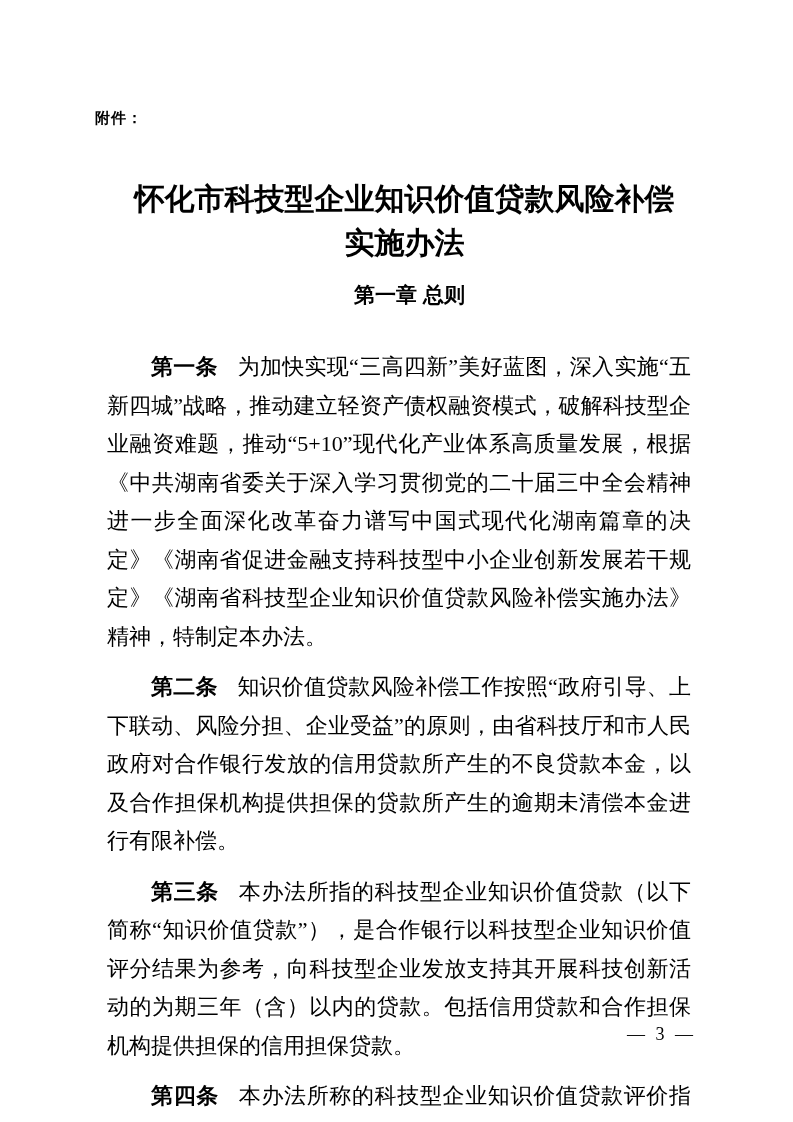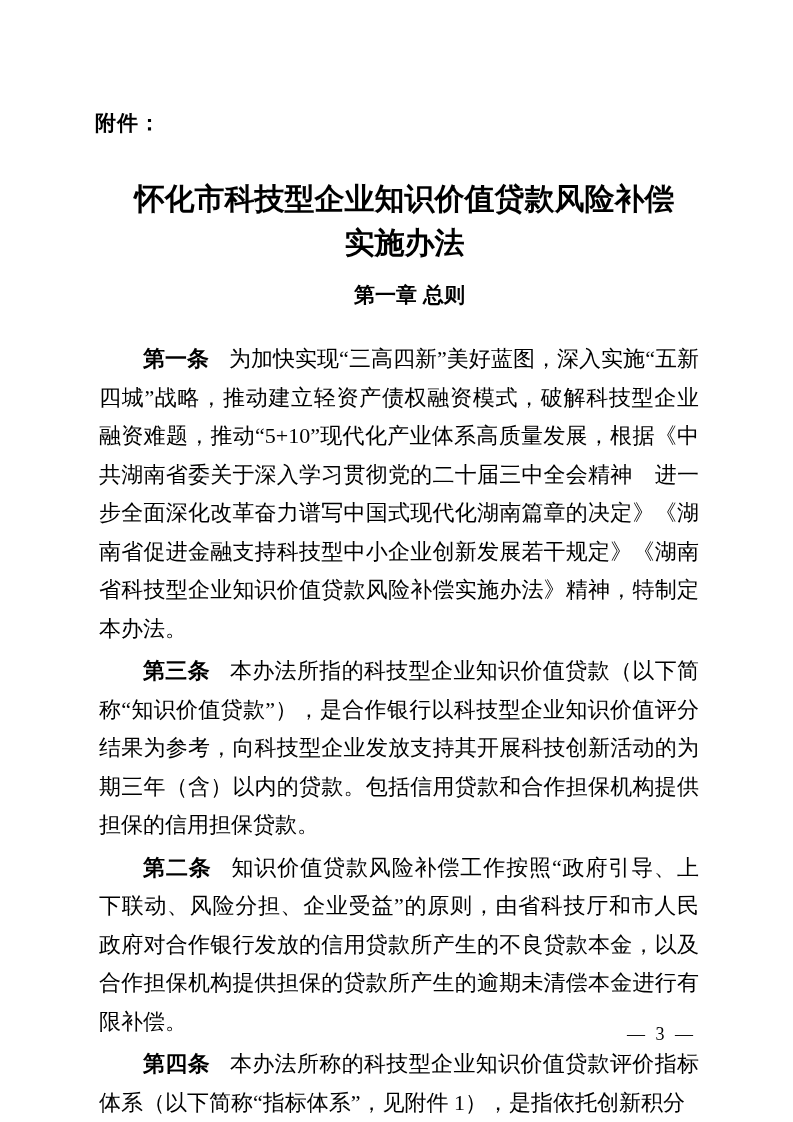--- a/index.html
+++ b/index.html
@@ -12,21 +12,21 @@
     background: #ffffff;
     color: #000000;
     overflow: hidden;
   }
   .attachment {
     position: absolute;
     left: 95px;
     top: 109px;
     font-family: "Liberation Sans", "DejaVu Sans", sans-serif;
     font-weight: bold;
-    font-size: 21px;
+    font-size: 15px;
     letter-spacing: 1px;
   }
   .doc-title {
     position: absolute;
     top: 177px;
     left: 16px;
     right: 0;
     margin: 0 auto;
     width: 564px;
     text-align: center;
@@ -50,21 +50,21 @@
     top: 336px;
     left: 95px;
     width: 608px;
     font-family: "Liberation Serif", "DejaVu Serif", serif;
     font-size: 22px;
     line-height: 38.5px;
     text-align: justify;
     text-justify: inter-ideograph;
   }
   .article {
-    margin: 4px;
+    margin: 12px;
     text-indent: 2em;
   }
   .art-num {
     font-family: "Liberation Sans", "DejaVu Sans", sans-serif;
     font-weight: bold;
     margin-right: 0.9em;
   }
   .page-number {
     position: absolute;
     top: 1024px;
@@ -82,23 +82,23 @@
   <div class="attachment">附件：</div>
 
   <h1 class="doc-title">怀化市科技型企业知识价值贷款风险补偿实施办法</h1>
 
   <h2 class="chapter">第一章 总则</h2>
 
   <div class="body-text">
 
     <p class="article"><span class="art-num">第一条</span><span>为加快实现“三高四新”美好蓝图，深入实施“五新四城”战略，推动建立轻资产债权融资模式，破解科技型企业融资难题，推动“5+10”现代化产业体系高质量发展，根据《中共湖南省委关于深入学习贯彻党的二十届三中全会精神　进一步全面深化改革奋力谱写中国式现代化湖南篇章的决定》《湖南省促进金融支持科技型中小企业创新发展若干规定》《湖南省科技型企业知识价值贷款风险补偿实施办法》精神，特制定本办法。</span></p>
 
+    <p class="article"><span class="art-num">第二条</span><span>知识价值贷款风险补偿工作按照“政府引导、上下联动、风险分担、企业受益”的原则，由省科技厅和市人民政府对合作银行发放的信用贷款所产生的不良贷款本金，以及合作担保机构提供担保的贷款所产生的逾期未清偿本金进行有限补偿。</span></p>
+
     <p class="article"><span class="art-num">第三条</span><span>本办法所指的科技型企业知识价值贷款（以下简称“知识价值贷款”），是合作银行以科技型企业知识价值评分结果为参考，向科技型企业发放支持其开展科技创新活动的为期三年（含）以内的贷款。包括信用贷款和合作担保机构提供担保的信用担保贷款。</span></p>
-
-    <p class="article"><span class="art-num">第二条</span><span>知识价值贷款风险补偿工作按照“政府引导、上下联动、风险分担、企业受益”的原则，由省科技厅和市人民政府对合作银行发放的信用贷款所产生的不良贷款本金，以及合作担保机构提供担保的贷款所产生的逾期未清偿本金进行有限补偿。</span></p>
 
     <p class="article"><span class="art-num">第四条</span><span>本办法所称的科技型企业知识价值贷款评价指标体系（以下简称“指标体系”，见附件 1），是指依托创新积分</span></p>
 
   </div>
 
   <div class="page-number">— 3 —</div>
 
 </div>
 
 </body></html>

